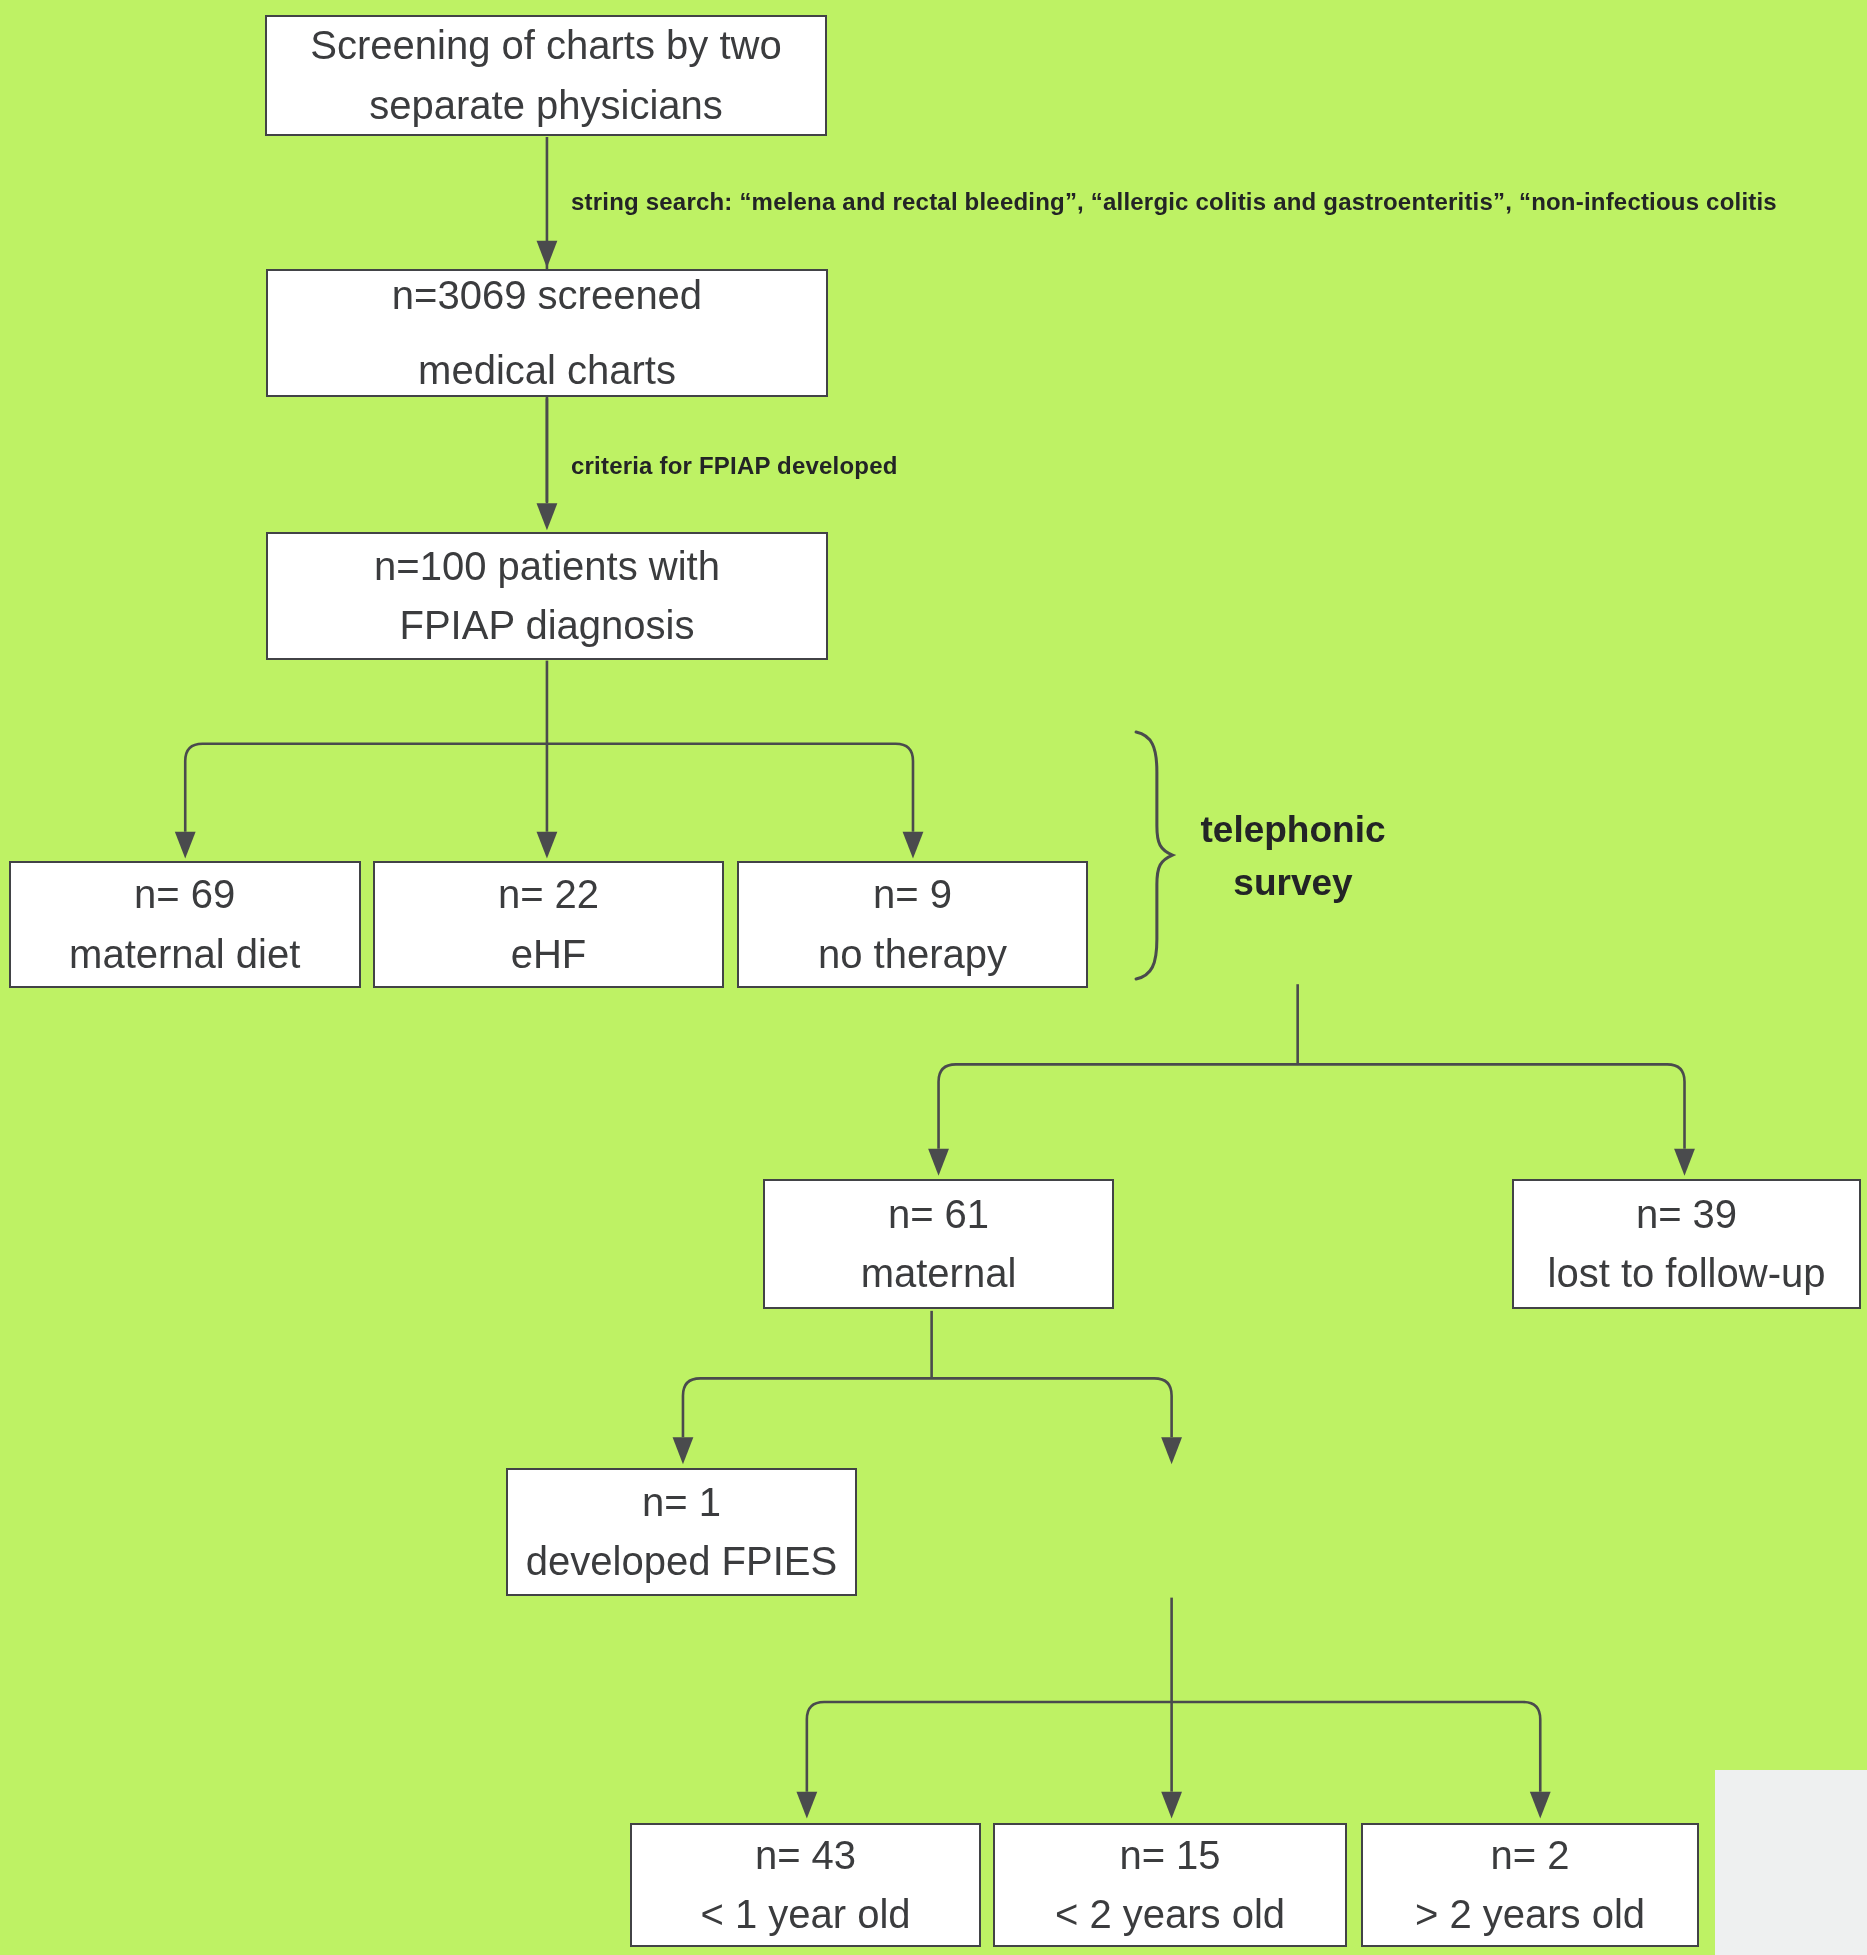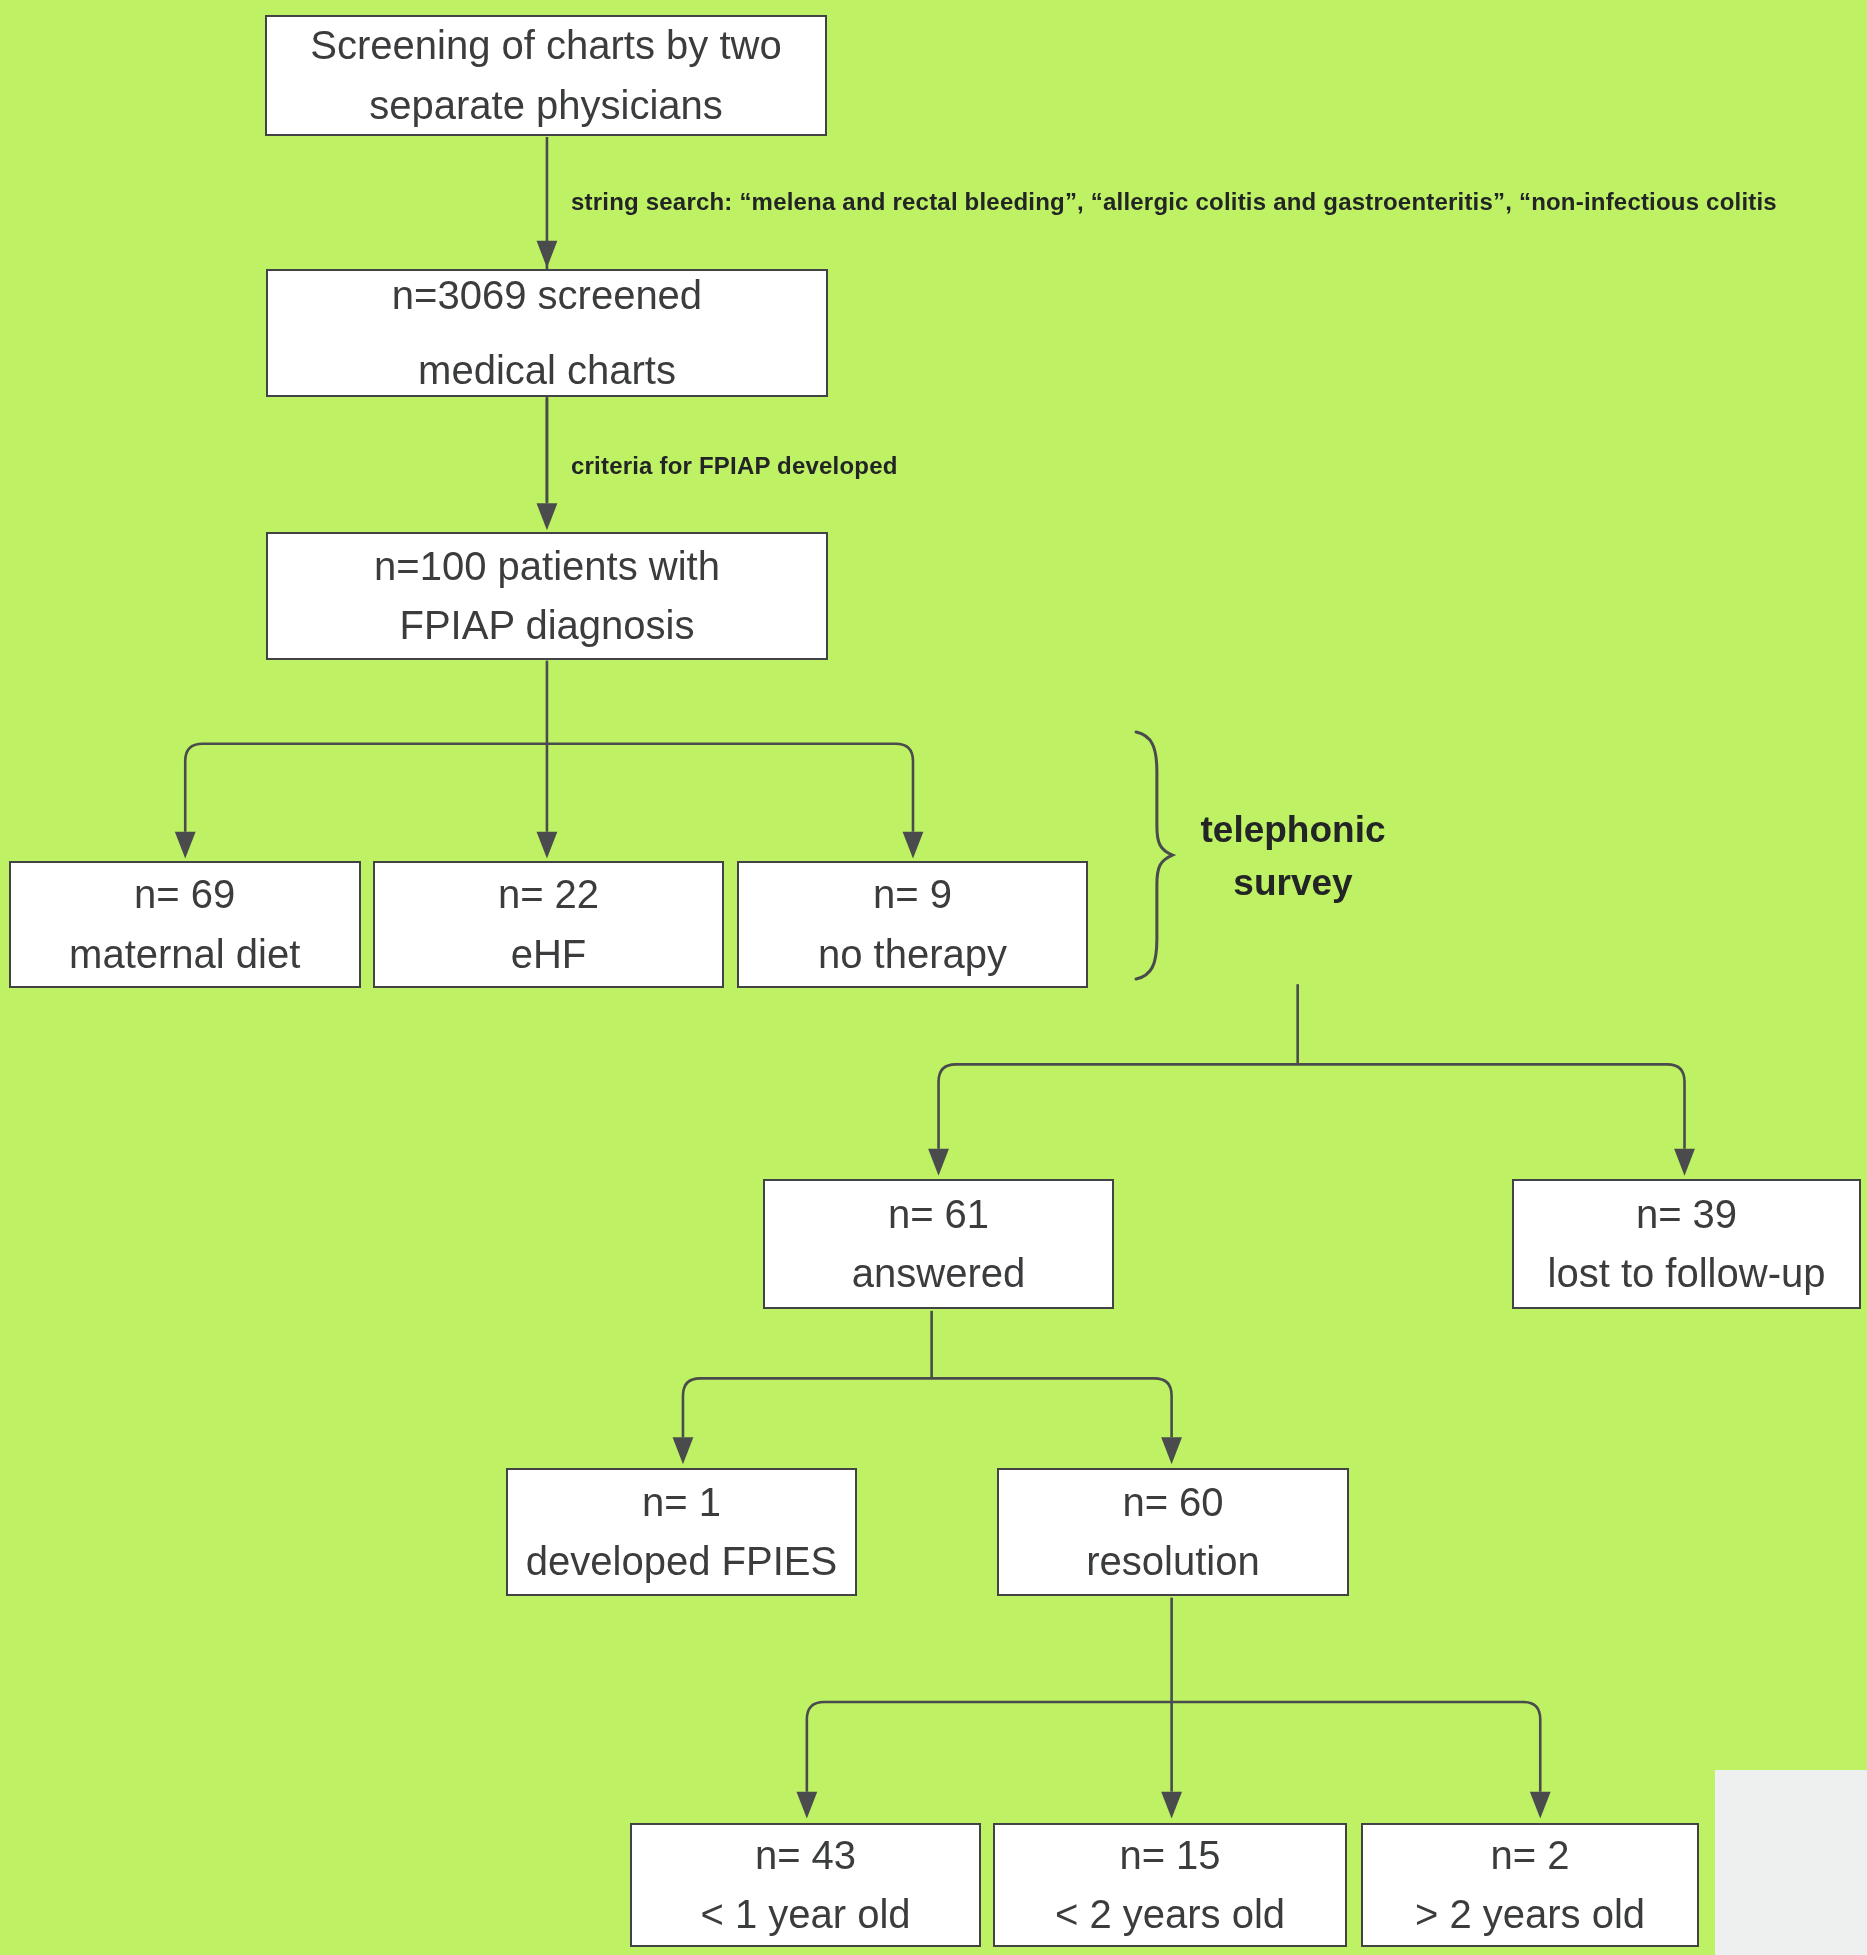--- a/index.html
+++ b/index.html
@@ -130,37 +130,33 @@
     <span>eHF</span>
   </div>
 
   <div class="box" style="left:737px; top:861px; width:351px; height:127px;">
     <span>n= 9</span>
     <span>no therapy</span>
   </div>
 
   <div class="box" style="left:763px; top:1179px; width:351px; height:130px;">
     <span>n= 61</span>
-    <span>answered</span>
+    <span>maternal</span>
   </div>
 
   <div class="box" style="left:1512px; top:1179px; width:349px; height:130px;">
     <span>n= 39</span>
     <span>lost to follow-up</span>
   </div>
 
   <div class="box" style="left:506px; top:1468px; width:351px; height:128px;">
     <span>n= 1</span>
     <span>developed FPIES</span>
   </div>
 
-  <div class="box" style="left:997px; top:1468px; width:352px; height:128px;">
-    <span>n= 60</span>
-    <span>resolution</span>
-  </div>
 
   <div class="box" style="left:630px; top:1823px; width:351px; height:124px;">
     <span>n= 43</span>
     <span>&lt; 1 year old</span>
   </div>
 
   <div class="box" style="left:993px; top:1823px; width:354px; height:124px;">
     <span>n= 15</span>
     <span>&lt; 2 years old</span>
   </div>

